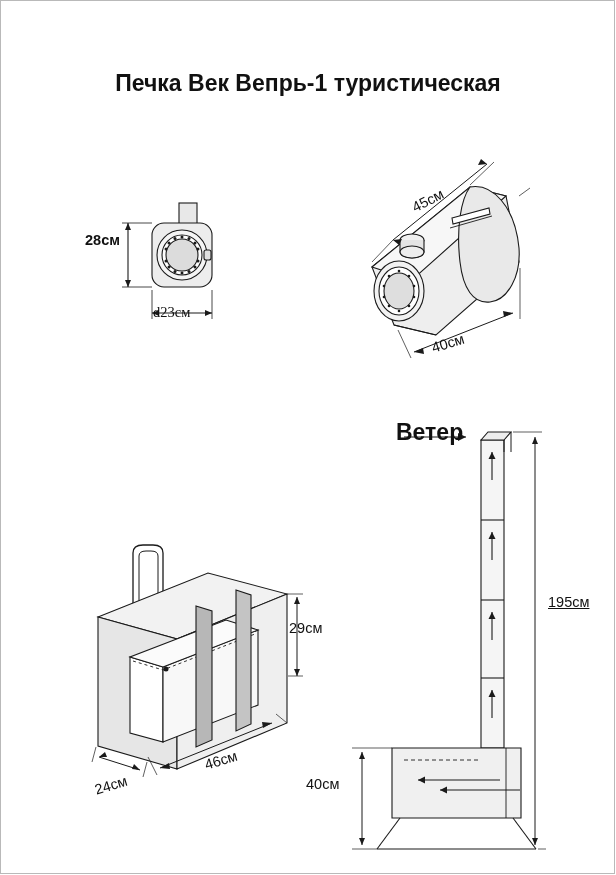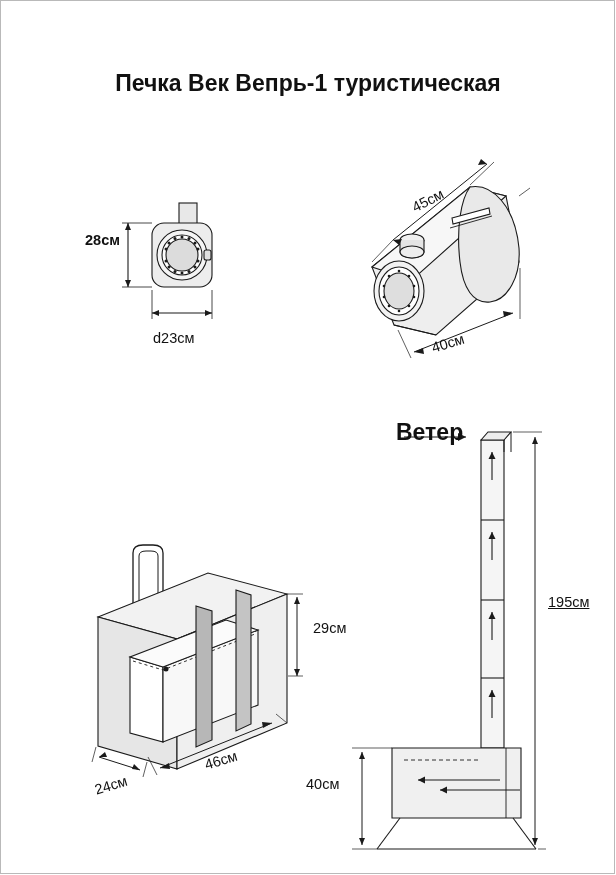--- a/index.html
+++ b/index.html
@@ -265,26 +265,26 @@
         <line x1="352" y1="748" x2="392" y2="748" stroke-width="0.7"></line>
         <line x1="352" y1="849" x2="377" y2="849" stroke-width="0.7"></line>
         <path d="M362 752 l-3 7 h6 z" fill="#1a1a1a" stroke="none"></path>
         <path d="M362 845 l-3 -7 h6 z" fill="#1a1a1a" stroke="none"></path>
       </g>
 
     </g>
   </svg>
 
   <div class="dim-label" style="left:85px; top:232px;font-weight:bold;">28см</div>
-  <div class="dim-label" style="left:153px; top:330px;">d23см</div>
+  <div class="dim-label" style="left:153px; top:304px;font-family:Liberation Serif, serif;">d23см</div>
 
   <div class="dim-label rot-45" style="left:413px; top:200px;">45см</div>
   <div class="dim-label rot-20" style="left:432px; top:340px;">40см</div>
 
-  <div class="dim-label" style="left:313px; top:620px;">29см</div>
+  <div class="dim-label" style="left:289px; top:620px;">29см</div>
   <div class="dim-label rot-20" style="left:205px; top:757px;">46см</div>
   <div class="dim-label rot-20" style="left:95px; top:782px;">24см</div>
 
   <div class="wind-label" style="left:396px; top:419px;">Ветер</div>
   <div class="dim-label" style="left:548px; top:594px;text-decoration:underline;">195см</div>
   <div class="dim-label" style="left:306px; top:776px;">40см</div>
 
 </div>
 
 </body></html>

